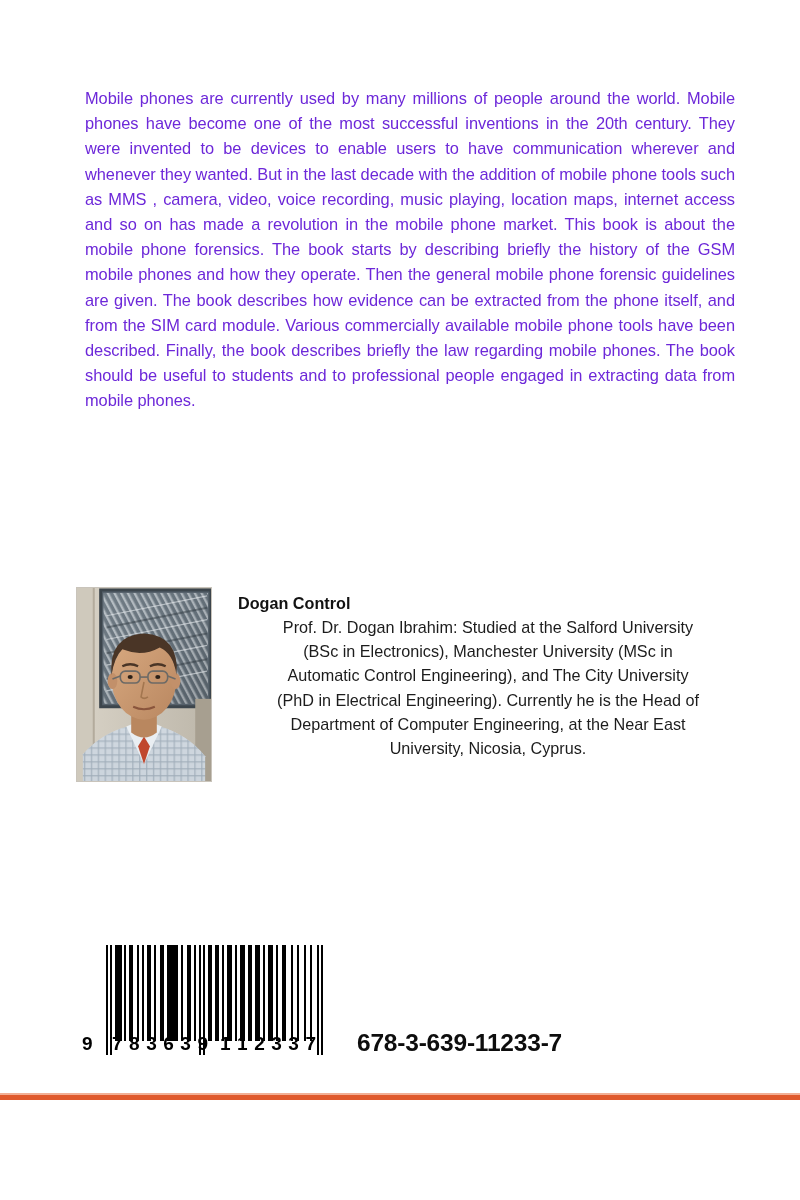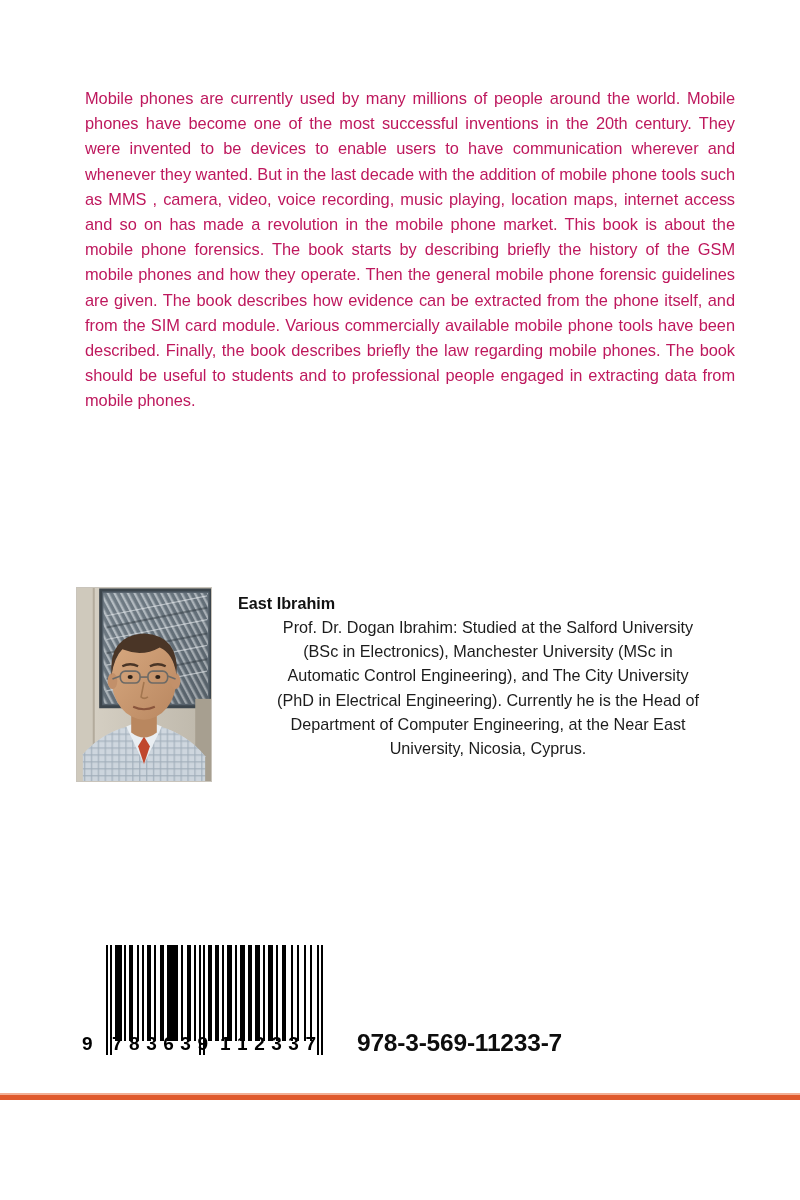--- a/index.html
+++ b/index.html
@@ -26,21 +26,21 @@
   
   .blurb {
     position: absolute;
     left: 85px;
     top: 86px;
     width: 650px;
     font-size: 16.4px;
     line-height: 25.2px;
     text-align: justify;
     text-justify: inter-word;
-    color: #be185d;
+    color: #6d28d9;
     letter-spacing: -0.05px;
     hyphens: none;
   }
 
   
   .author-block {
     position: absolute;
     left: 76px;
     top: 587px;
     width: 660px;
@@ -259,21 +259,21 @@
         <path d="M46 79 Q54 75 62 79" stroke="#4a3526" stroke-width="2.4" fill="none"></path>
         <path d="M74 79 Q82 75 90 79" stroke="#4a3526" stroke-width="2.4" fill="none"></path>
 
         <path d="M68 95 L65 110 Q68 113 72 110" stroke="#a3764f" stroke-width="1.6" fill="none"></path>
 
         <path d="M57 120 Q68 125 79 120" stroke="#8a553c" stroke-width="2" fill="none"></path>
       </svg>
     </div>
 
     <div class="author-text">
-      <div class="author-name">East Ibrahim</div>
+      <div class="author-name">Dogan Control</div>
       <div class="author-bio">Prof. Dr. Dogan Ibrahim: Studied at the Salford University
 (BSc in Electronics), Manchester University (MSc in
 Automatic Control Engineering), and The City University
 (PhD in Electrical Engineering). Currently he is the Head of
 Department of Computer Engineering, at the Near East
 University, Nicosia, Cyprus.</div>
     </div>
   </div>
 
   <div class="barcode-area">
@@ -339,19 +339,19 @@
       <span class="bc-group bc-right">
           <span>1</span>
           <span>1</span>
           <span>2</span>
           <span>3</span>
           <span>3</span>
           <span>7</span>
         </span>
     </div>
 
-    <div class="isbn-text">978-3-569-11233-7</div>
+    <div class="isbn-text">678-3-639-11233-7</div>
   </div>
 
   <div class="accent-rule-soft"></div>
   <div class="accent-rule"></div>
 
 </div>
 
 </body></html>

